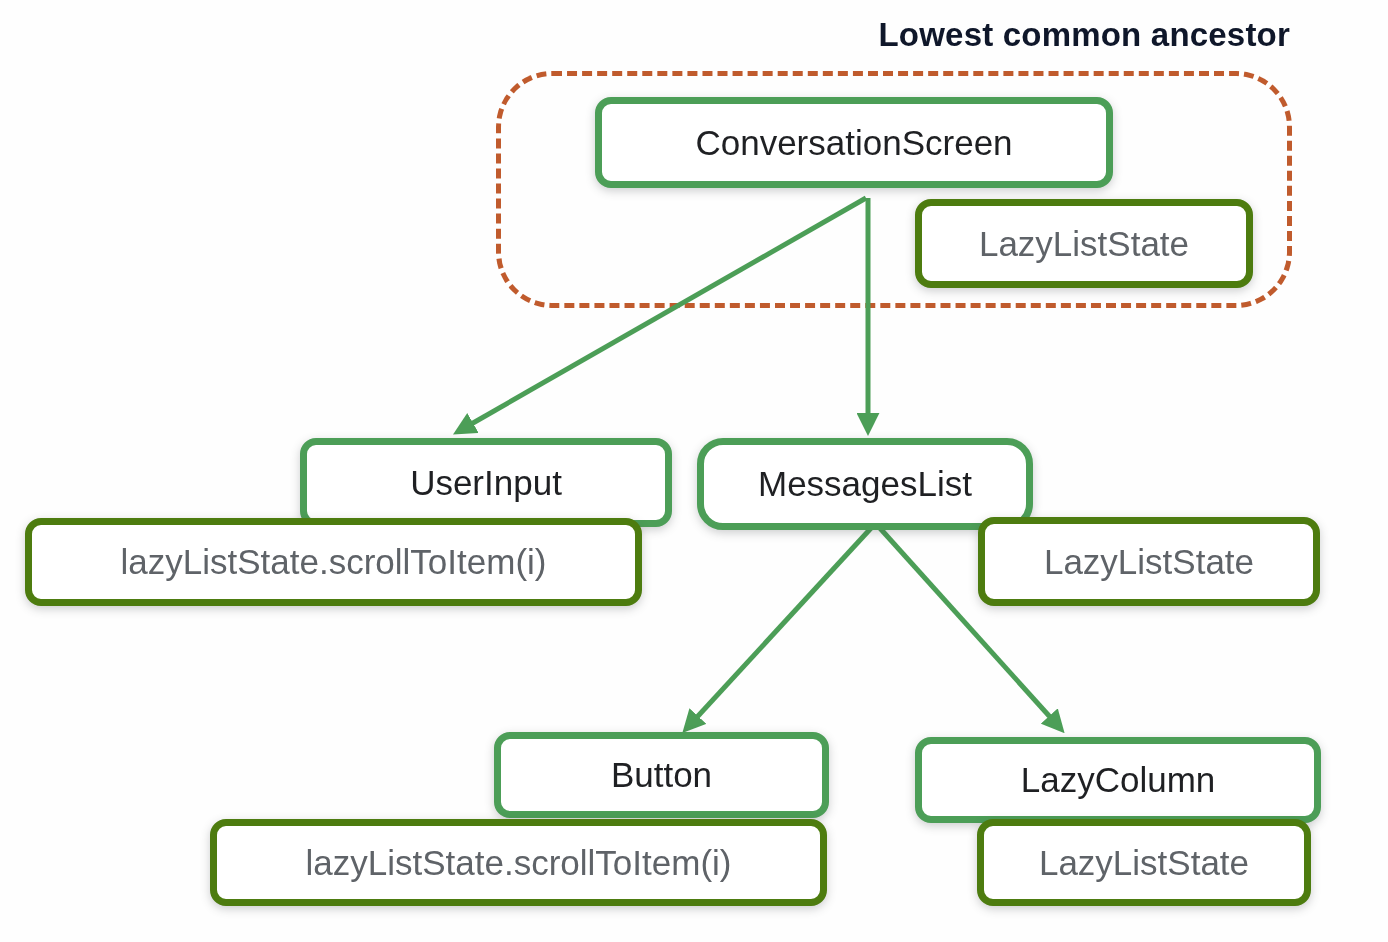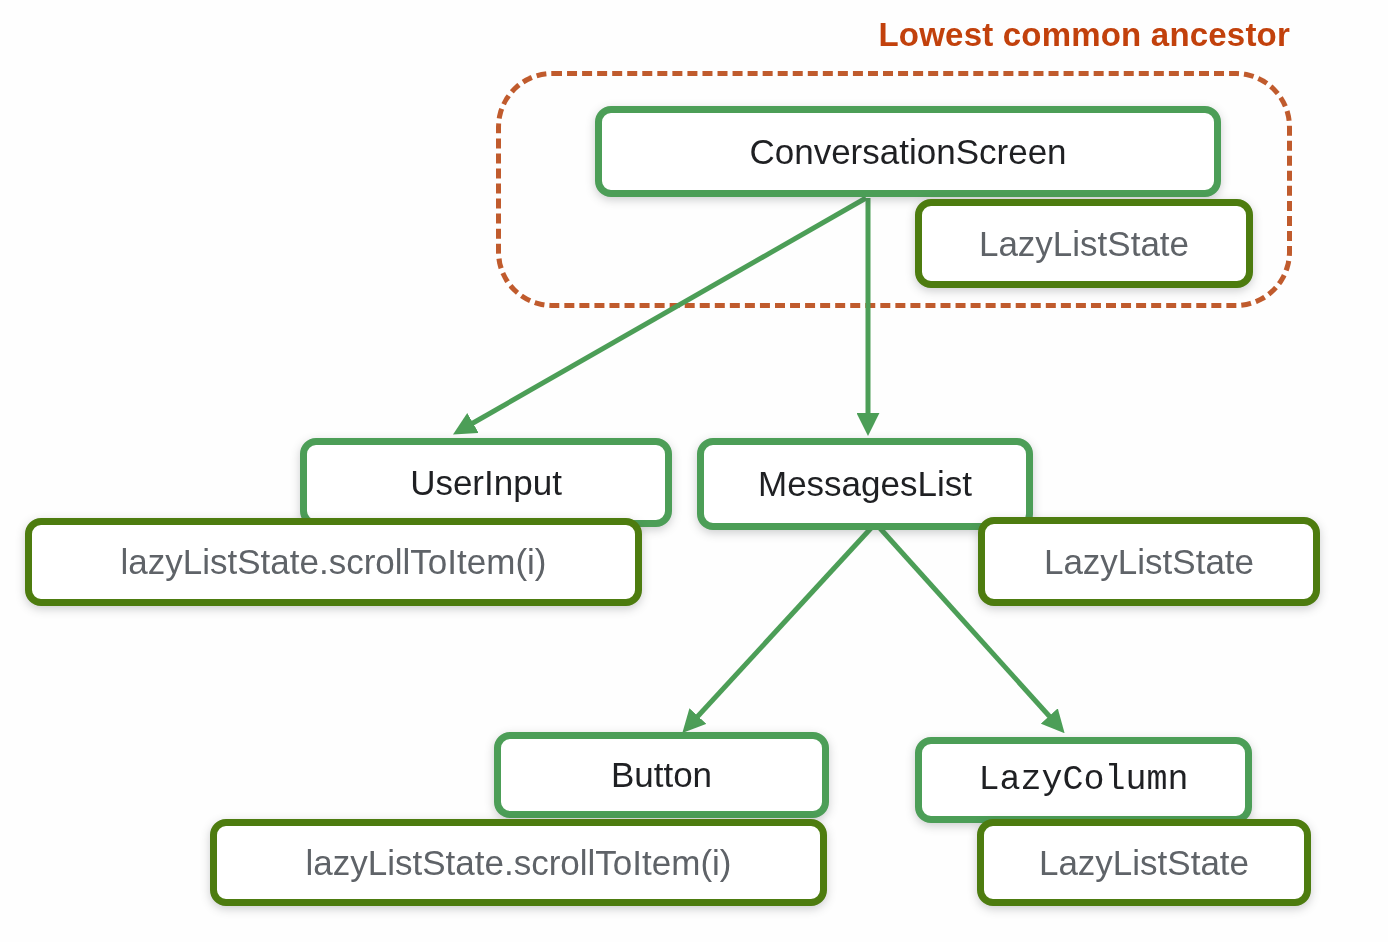--- a/index.html
+++ b/index.html
@@ -14,21 +14,21 @@
     height: 942px;
     background: #fefefe;
     overflow: hidden;
   }
   .diagram-title {
     position: absolute;
     top: 16px;
     right: 98px;
     font-size: 33px;
     font-weight: 700;
-    color: #c2410c;
+    color: #0f172a;
     letter-spacing: 0.2px;
     white-space: nowrap;
   }
   .lca-region {
     position: absolute;
     left: 496px;
     top: 71px;
     width: 796px;
     height: 237px;
     border: 5px dashed #c05b2d;
@@ -58,25 +58,25 @@
     color: #1f2023;
     font-size: 35px;
     z-index: 2;
   }
   .state {
     border: 7px solid #4d7c0f;
     color: #5f6368;
     font-size: 35px;
     z-index: 3;
   }
-  .n-conversation { left: 595px; top: 106px; width: 626px; height: 91px; }
+  .n-conversation { left: 595px; top: 97px; width: 518px; height: 91px; }
   .n-userinput    { left: 300px; top: 438px; width: 372px; height: 89px; }
-  .n-messageslist { left: 697px; top: 438px; width: 336px; height: 92px; }
+  .n-messageslist { left: 697px; top: 438px; width: 336px; height: 92px; border-radius: 26px; }
   .n-button       { left: 494px; top: 732px; width: 335px; height: 86px; }
-  .n-lazycolumn   { left: 915px; top: 737px; width: 337px; height: 86px; font-family: Liberation Mono, monospace; }
+  .n-lazycolumn   { left: 915px; top: 737px; width: 406px; height: 86px; }
 
   .s-conversation { left: 915px; top: 199px; width: 338px; height: 89px; }
   .s-userinput    { left: 25px;  top: 518px; width: 617px; height: 88px; }
   .s-messageslist { left: 978px; top: 517px; width: 342px; height: 89px; }
   .s-button       { left: 210px; top: 819px; width: 617px; height: 87px; }
   .s-lazycolumn   { left: 977px; top: 819px; width: 334px; height: 87px; }
 </style>
 </head>
 <body>
 

